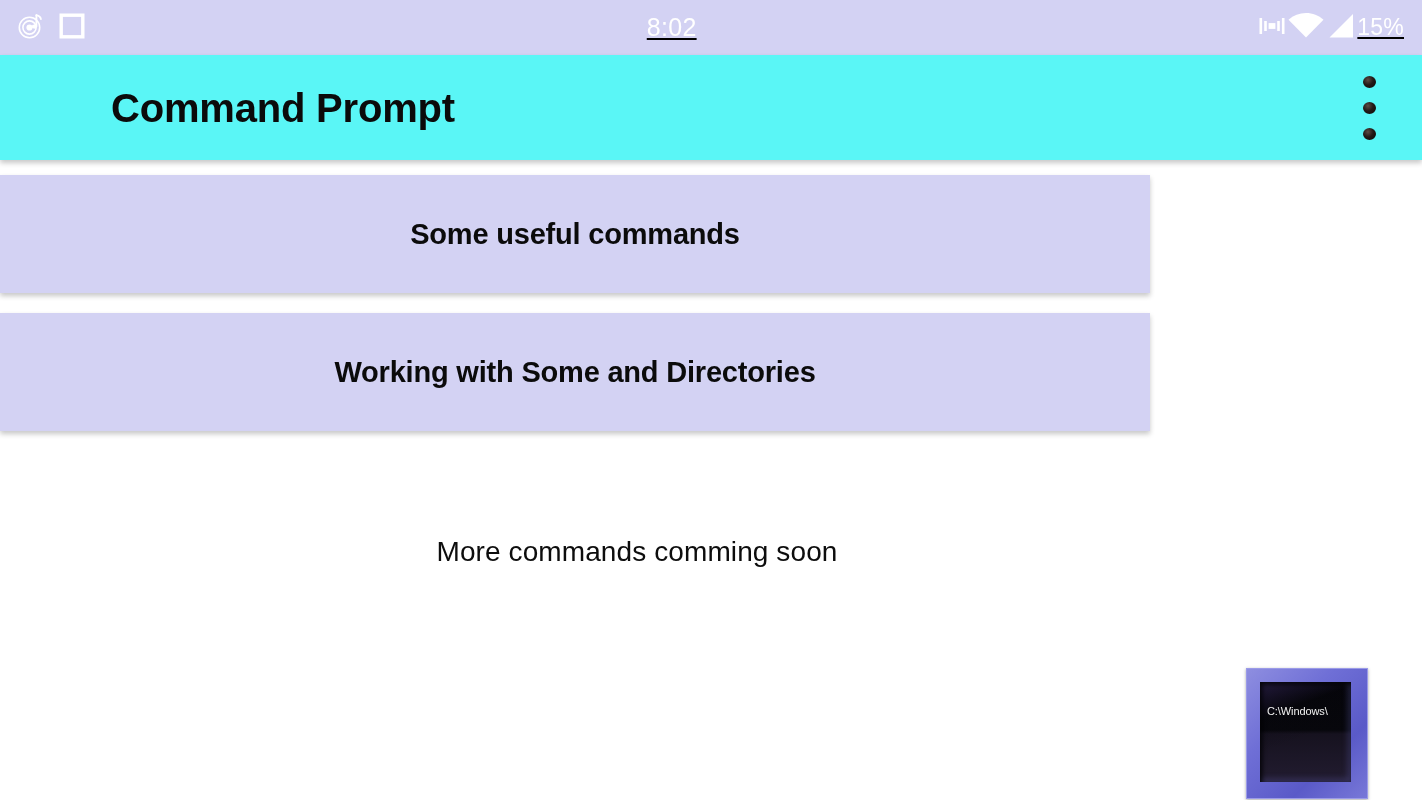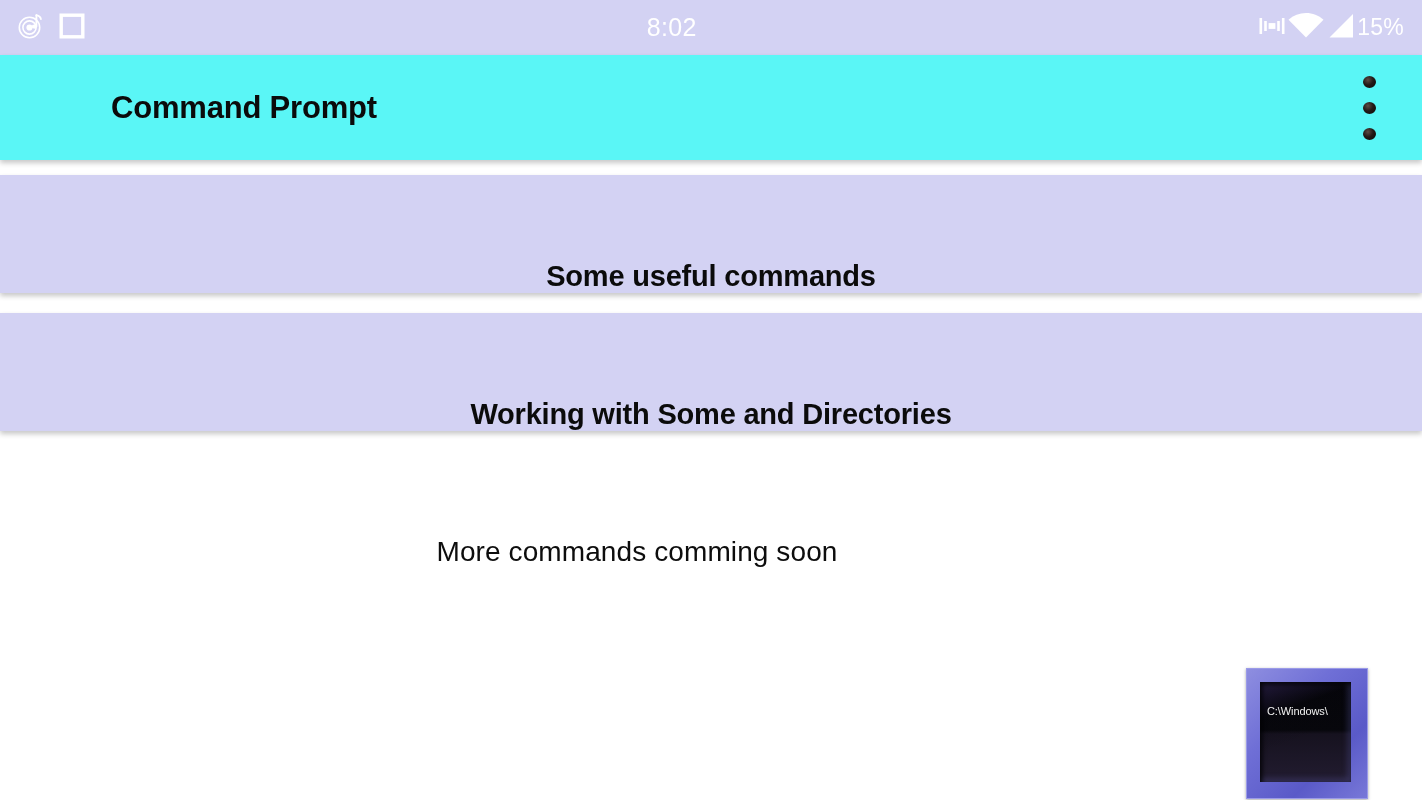--- a/index.html
+++ b/index.html
@@ -19,20 +19,21 @@
   .status-bar {
     position: absolute;
     top: 0; left: 0;
     width: 1422px;
     height: 55px;
     background: #d3d2f3;
     display: flex;
     align-items: center;
     box-sizing: border-box;
     padding: 0 18px 0 16px;
+    text-decoration: underline;
   }
   .status-left {
     display: flex;
     align-items: center;
     gap: 12px;
     flex: 0 0 auto;
   }
   .status-center {
     flex: 1 1 auto;
     display: flex;
@@ -65,21 +66,21 @@
     height: 105px;
     background: #5af6f6;
     box-shadow: 0 3px 5px rgba(0,0,0,0.22);
     z-index: 5;
   }
   .app-bar-title {
     position: absolute;
     left: 111px;
     top: 50%;
     transform: translateY(-50%);
-    font-size: 31px;
+    font-size: 40px;
     font-weight: bold;
     color: #0b0b0b;
     letter-spacing: -0.2px;
     white-space: nowrap;
   }
   .overflow-menu {
     position: absolute;
     right: 42px;
     top: 50%;
     transform: translateY(-50%);
@@ -96,25 +97,25 @@
     width: 13px;
     height: 12px;
     border-radius: 50%;
     background: radial-gradient(circle at 38% 32%, #5c4b44 0%, #231a17 45%, #0d0906 100%);
   }
 
   
   .card {
     position: absolute;
     left: 0;
-    width: 1422px;
+    width: 1150px;
     background: #d3d2f3;
     box-shadow: 0 3px 5px rgba(0,0,0,0.22);
     display: flex;
-    align-items: flex-end;
+    align-items: center;
     justify-content: center;
     cursor: pointer;
   }
   .card-label {
     font-size: 29px;
     font-weight: bold;
     color: #0b0b0b;
     letter-spacing: -0.2px;
     text-align: center;
     white-space: nowrap;

